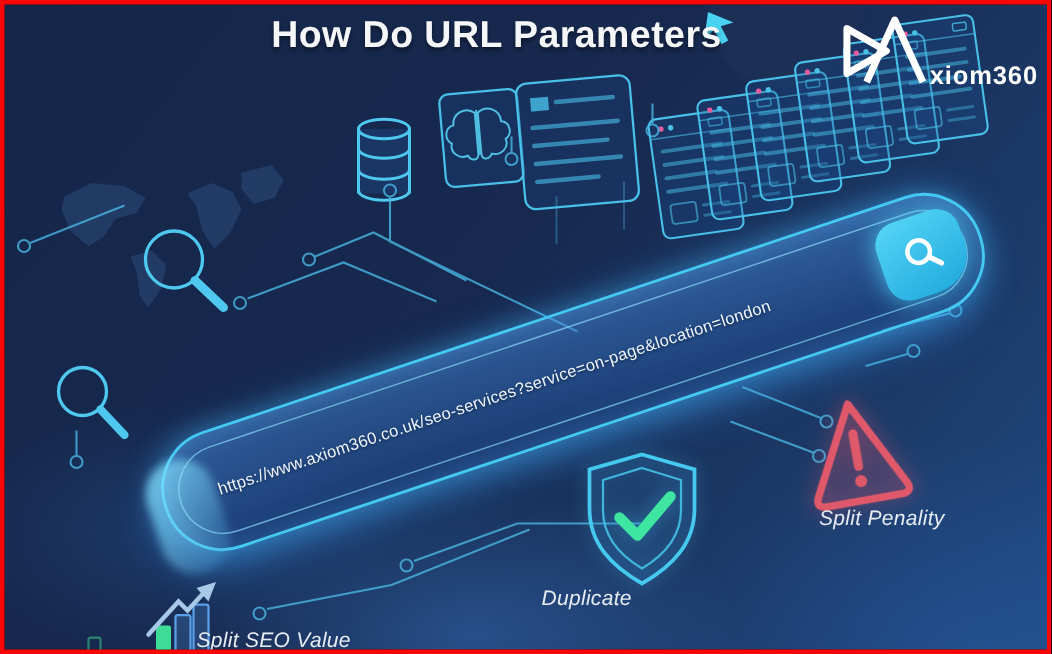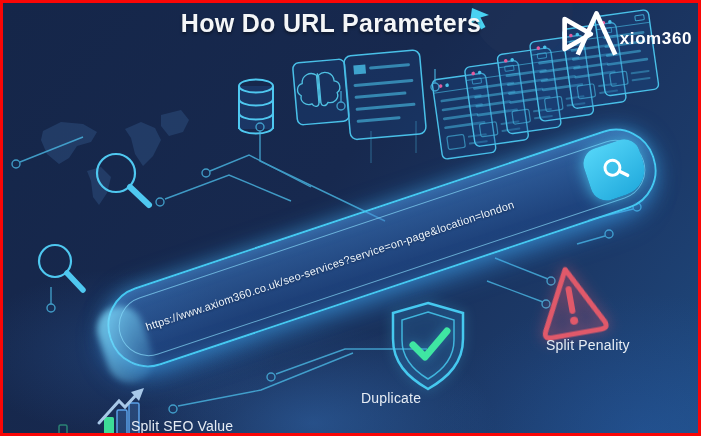--- a/index.html
+++ b/index.html
@@ -18,21 +18,21 @@
   }
   .decor{position:absolute;left:0;top:0;z-index:1;}
   
   .title{
     position:absolute;left:328px;top:4px;transform:translateX(-50%);
     z-index:20;text-align:right;color:#f4f6f8;font-weight:bold;
     font-size:25px;line-height:33px;letter-spacing:.3px;
     text-shadow:0 2px 3px rgba(0,0,0,.45);white-space:nowrap;
   }
   
-  .logo{position:absolute;right:6px;top:4px;z-index:20;display:flex;align-items:flex-start;}
+  .logo{position:absolute;right:6px;top:4px;z-index:20;display:flex;align-items:flex-end;}
   .logo-text{color:#fff;font-size:17px;font-weight:600;letter-spacing:.6px;margin:22px 0 0 1px;}
   
   .search-bar{
     position:absolute;left:92px;top:204px;width:570px;height:78px;z-index:10;
     transform:rotate(-18.5deg);
     border-radius:40px;
     border:2.5px solid #45c8f2;
     background:linear-gradient(180deg, rgba(70,140,220,0.50), rgba(25,60,120,0.74));
     box-shadow:0 0 22px rgba(70,180,250,0.55), inset 0 0 18px rgba(90,180,250,0.35), -10px 12px 26px rgba(60,160,250,0.35);
   }
@@ -53,21 +53,21 @@
     text-shadow:0 1px 2px rgba(0,20,50,.6);
   }
   .search-button{
     position:absolute;right:10px;top:50%;transform:translateY(-50%);
     width:58px;height:54px;border-radius:16px 16px 26px 16px;
     background:linear-gradient(160deg,#55d6f8,#1fa8dc);
     box-shadow:0 0 16px rgba(80,210,250,.85);
     display:flex;align-items:center;justify-content:center;
   }
   
-  .callout-label{position:absolute;z-index:20;color:#e6ecf4;font-size:14px;letter-spacing:.2px;}
+  .callout-label{position:absolute;z-index:20;color:#e6ecf4;font-size:14px;letter-spacing:.2px;font-style:italic;}
   .label-split-seo{left:128px;top:415px;}
   .label-duplicate{left:358px;top:386px;width:132px;line-height:19px;}
   .label-penalty{left:543px;top:334px;}
   .shield-icon-svg{position:absolute;left:380px;top:296px;z-index:15;filter:drop-shadow(0 0 6px rgba(70,200,240,.45));}
   .warning-icon-svg{position:absolute;left:532px;top:258px;z-index:15;transform:rotate(-10deg);filter:drop-shadow(0 0 7px rgba(235,90,110,.5));}
   .chart-icon-svg{position:absolute;left:44px;top:362px;z-index:15;}
 </style>
 </head>
 <body>
 

